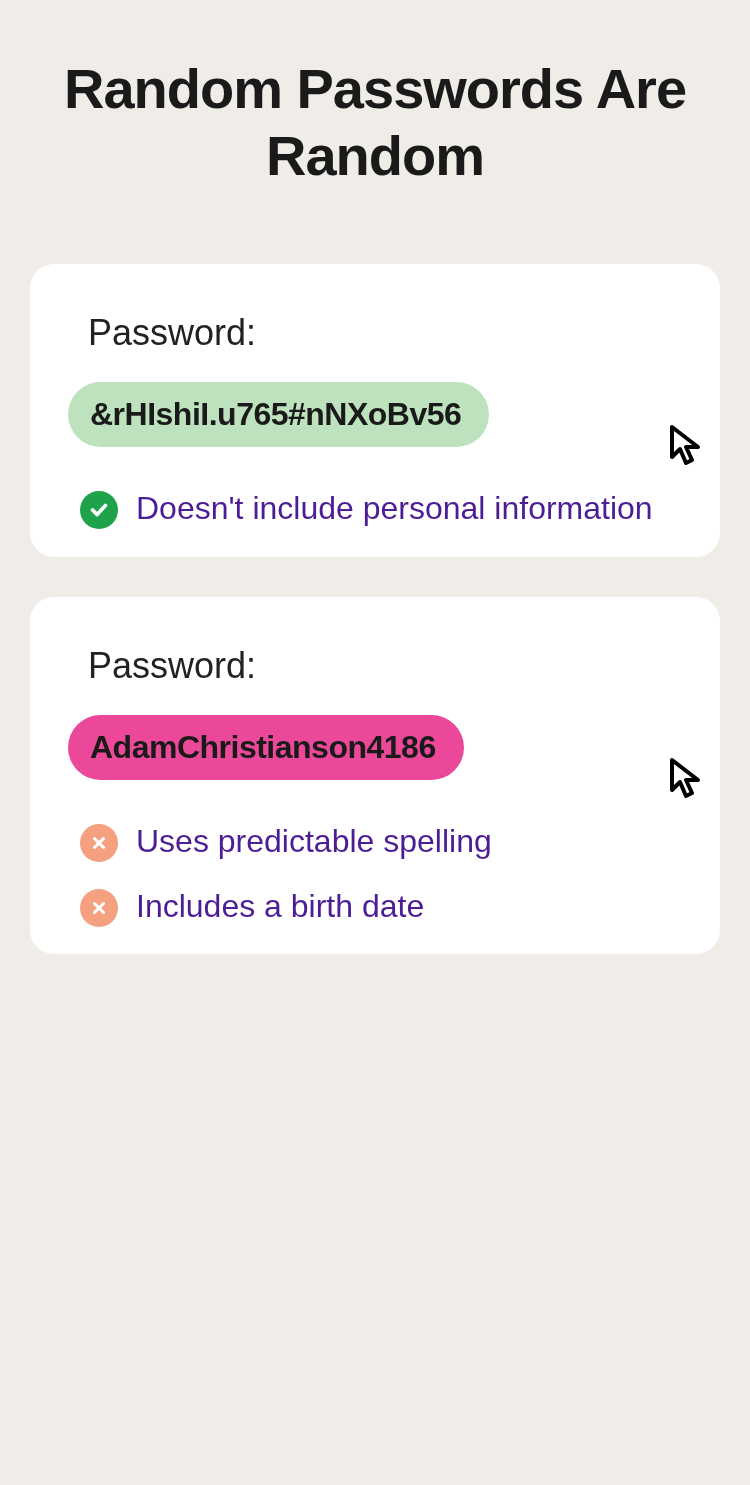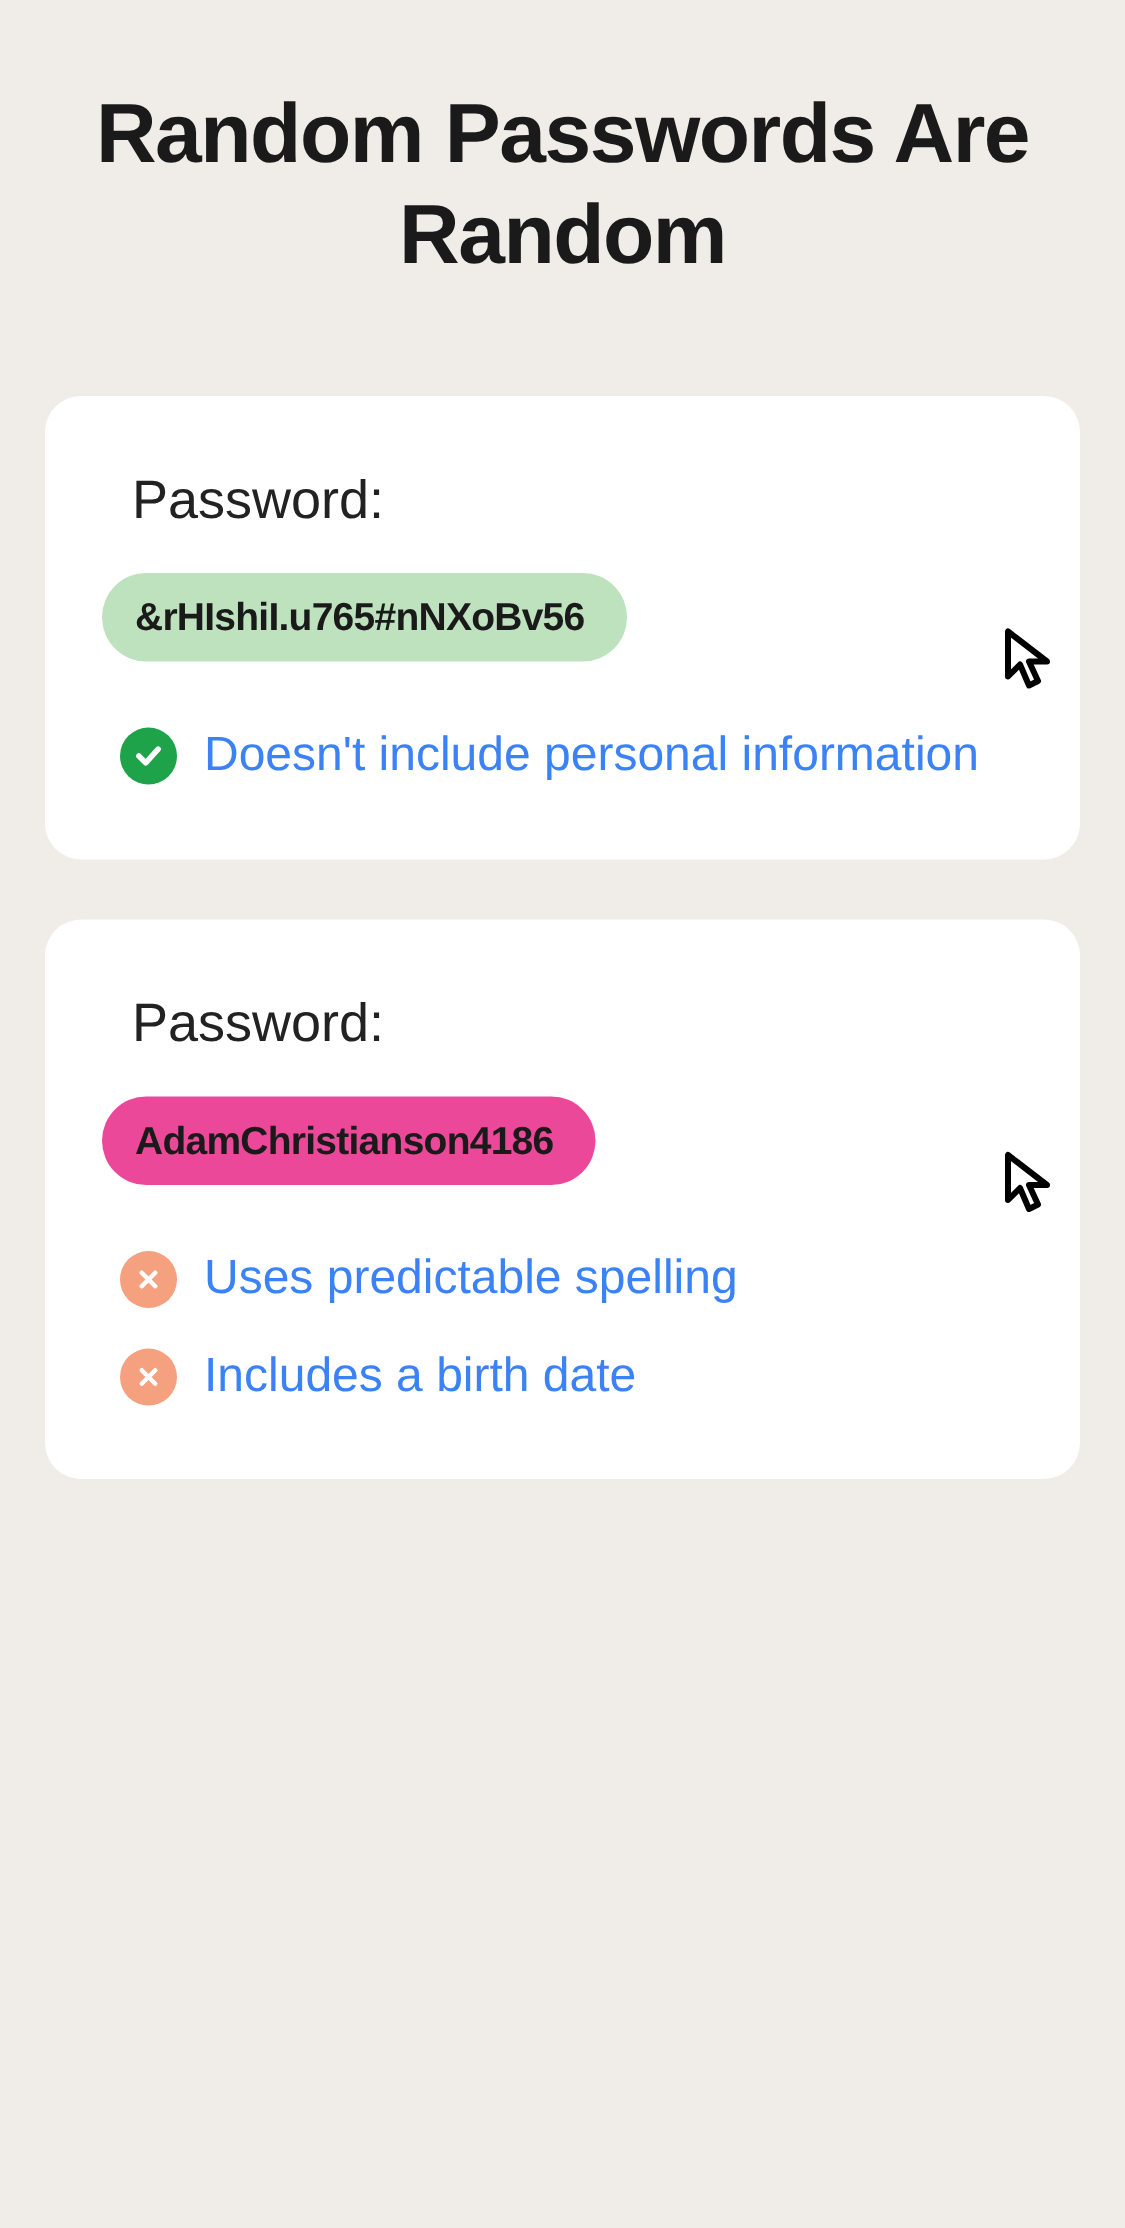--- a/index.html
+++ b/index.html
@@ -19,38 +19,38 @@
       font-weight: 800;
       text-align: center;
       color: #1a1a1a;
       line-height: 1.2;
       margin-bottom: 75px;
       letter-spacing: -1px;
     }
     .card {
       background-color: #ffffff;
       border-radius: 24px;
-      padding: 48px 38px 48px 38px;
+      padding: 48px 38px 26px 38px;
       margin-bottom: 40px;
     }
     .card-label {
       font-size: 36px;
       color: #222;
       margin-bottom: 28px;
       padding-left: 20px;
     }
     .pill-wrapper {
       position: relative;
       margin-bottom: 40px;
     }
     .pill {
       display: inline-block;
       border-radius: 40px;
       padding: 14px 28px 14px 22px;
-      font-size: 26px;
+      font-size: 32px;
       font-weight: 700;
       color: #1a1a1a;
       position: relative;
       letter-spacing: -0.5px;
     }
     .pill-good {
       background-color: #bde2bd;
     }
     .pill-bad {
       background-color: #ec4899;
@@ -86,21 +86,21 @@
       margin-top: 4px;
     }
     .icon-good {
       background-color: #1fa34a;
     }
     .icon-bad {
       background-color: #f5a07f;
     }
     .feature-text {
       font-size: 32px;
-      color: #3b82f6;
+      color: #4c1d95;
       line-height: 1.35;
     }
   </style>
 </head>
 <body>
 
 <h1 class="title">Random Passwords Are Random</h1>
 
 <div class="card">
   <div class="card-label">Password:</div>

